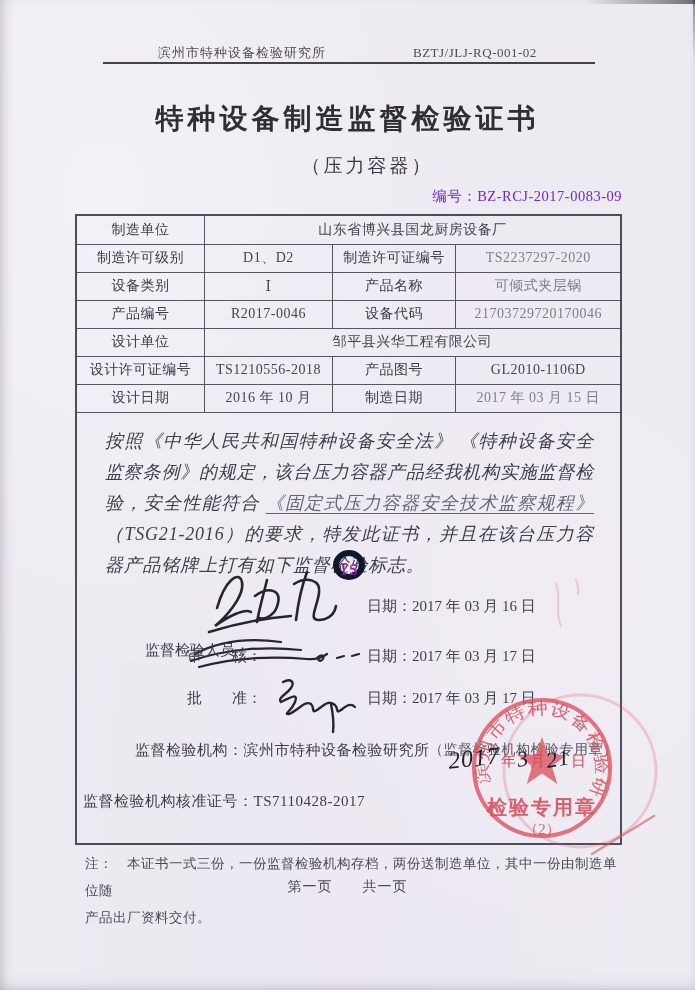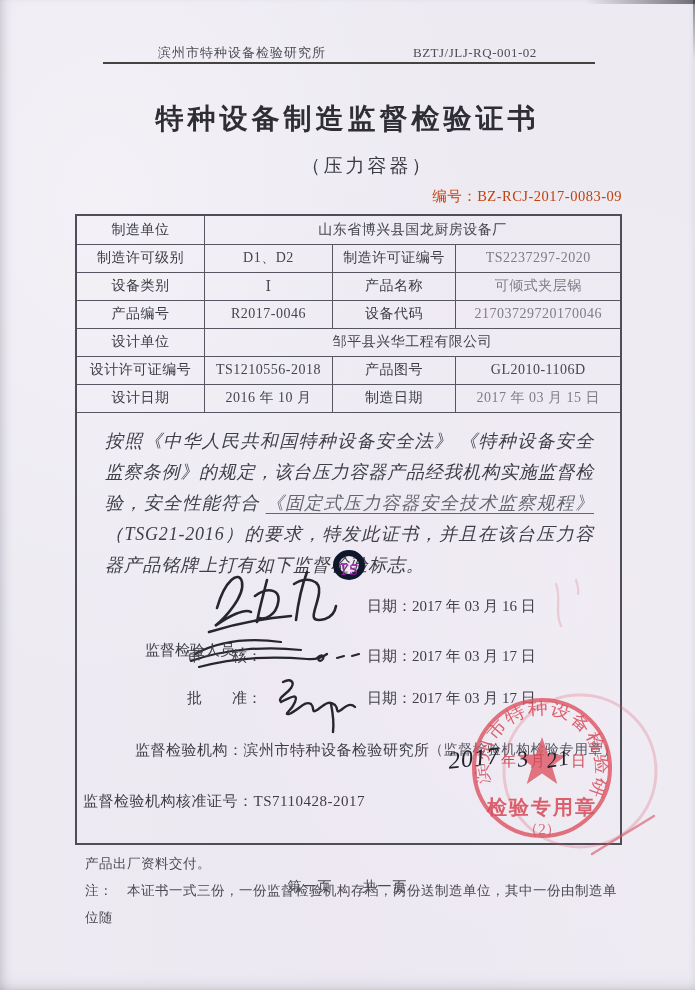--- a/index.html
+++ b/index.html
@@ -28,21 +28,21 @@
 
   
   .hdr-org  { position:absolute; left:158px; top:44px; font-size:13px; color:#4c4c55; letter-spacing:1px; }
   .hdr-code { position:absolute; left:413px; top:45px; font-size:13px; color:#4c4c55; letter-spacing:.5px; }
   .hdr-line { position:absolute; left:103px; top:62px; width:492px; height:2px; background:#46423e; }
 
   .title { position:absolute; left:0; top:100px; width:100%; text-align:center;
     font-size:28px; font-weight:bold; letter-spacing:4px; color:#2e2e34; }
   .subtitle { position:absolute; left:0; top:153px; width:100%; text-align:center;
     font-size:19px; letter-spacing:3px; color:#3a3a42;padding-left:40px; }
-  .cert-no { position:absolute; top:187px; right:73px; font-size:14.5px; color:#c2410c; letter-spacing:.5px; }
+  .cert-no { position:absolute; top:187px; right:73px; font-size:14.5px; color:#6d28d9; letter-spacing:.5px; }
 
   
   .box { position:absolute; left:75px; top:214px; width:547px; height:631px;
     border:2px solid #4e4e58; }
   table.info { width:100%; border-collapse:collapse; table-layout:fixed; }
   table.info td { border:1px solid #565662; height:28px; text-align:center;
     font-size:14px; color:#45454e; letter-spacing:.5px; overflow:hidden; white-space:nowrap; }
   table.info td.lbl { color:#3c3c46; }
   table.info td.faded { color:#7d7d88; }
   table.info tr:first-child td { border-top:none; }
@@ -194,22 +194,22 @@
 
   <div class="sig-row r3"><span>批　　准：</span></div>
   <div class="d3"><span>日期：</span><span>2017 年 03 月 17 日</span></div>
 
   <div class="agency-row"><span>监督检验机构：</span><span>滨州市特种设备检验研究所</span></div>
   <div class="seal-note">（监督检验机构检验专用章）</div>
   <div class="approval-row"><span>监督检验机构核准证号：</span><span>TS7110428-2017</span></div>
 </div>
 
 <div class="note">
+  <div>注：　本证书一式三份，一份监督检验机构存档，两份送制造单位，其中一份由制造单位随</div>
   <div>产品出厂资料交付。</div>
-  <div>注：　本证书一式三份，一份监督检验机构存档，两份送制造单位，其中一份由制造单位随</div>
 </div>
 <div class="footer-page">第一页　　共一页</div>
 
 <div class="stamp">
   <svg width="230" height="175" viewBox="0 0 230 175">
     <defs>
       <path id="ringpath" d="M 61.3,103.5 A 54,54 0 1 1 162.7,103.5" fill="none"></path>
     </defs>
     <circle cx="112" cy="85" r="68" fill="none" stroke="#dd5563" stroke-width="4" opacity="0.82"></circle>
     <circle cx="150" cy="88" r="76" fill="none" stroke="#dd5563" stroke-width="3" opacity="0.25"></circle>

